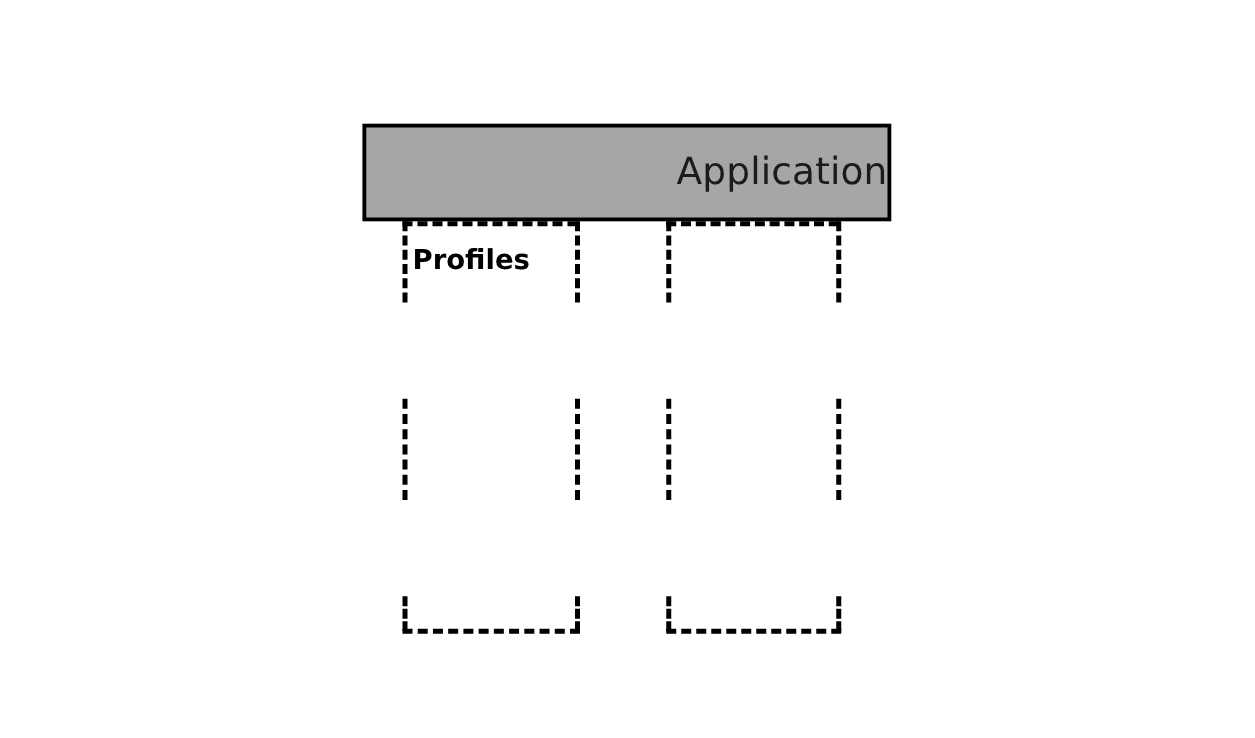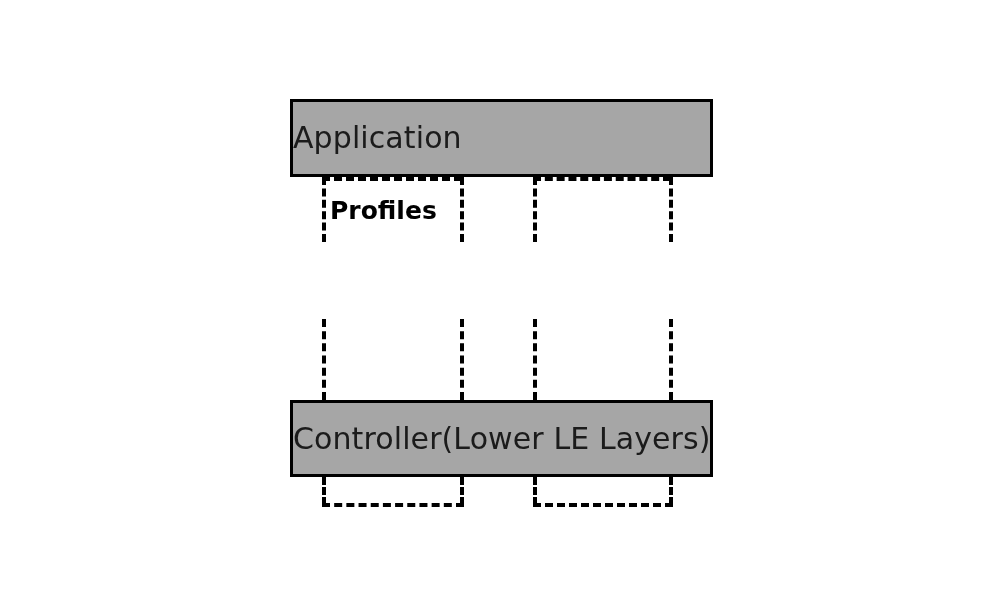--- a/index.html
+++ b/index.html
@@ -24,21 +24,21 @@
   
   .layer-box {
     position: absolute;
     left: 290px;
     width: 423px;
     box-sizing: border-box;
     background: #a6a6a6;
     border: 3px solid #000000;
     display: flex;
     align-items: center;
-    justify-content: flex-start;
+    justify-content: flex-end;
   }
   .layer-label {
     font-size: 30px;
     font-weight: 400;
     line-height: 1;
     color: #1b1b1b;
     letter-spacing: 0.1px;
     white-space: nowrap;
   }
 
@@ -58,21 +58,21 @@
     position: absolute;
     height: 0;
     border-top: 4px dashed #000000;
   }
 
   
   #profiles-label {
     position: absolute;
     left: 330px;
     top: 198px;
-    font-size: 25px;
+    font-size: 22px;
     font-weight: 700;
     color: #000000;
     line-height: 1;
     white-space: nowrap;
   }
 </style>
 </head>
 <body>
 
 <div id="canvas">
@@ -90,23 +90,20 @@
   <div class="dash-hline" style="left:533px; top:177px; width:138px;"></div>
 
   <div id="profiles-label">Profiles</div>
 
 
   <div class="dash-vline" style="left:322px; top:319px; height:81px;"></div>
   <div class="dash-vline" style="left:460px; top:319px; height:81px;"></div>
   <div class="dash-vline" style="left:533px; top:319px; height:81px;"></div>
   <div class="dash-vline" style="left:669px; top:319px; height:81px;"></div>
 
-  <div class="layer-box" id="box-controller">
-    <span class="layer-label">Controller(Lower LE Layers)</span>
-  </div>
 
   <div class="dash-vline" style="left:322px; top:477px; height:28px;"></div>
   <div class="dash-vline" style="left:460px; top:477px; height:28px;"></div>
   <div class="dash-vline" style="left:533px; top:477px; height:28px;"></div>
   <div class="dash-vline" style="left:669px; top:477px; height:28px;"></div>
 
   <div class="dash-hline" style="left:322px; top:503px; width:142px;"></div>
   <div class="dash-hline" style="left:533px; top:503px; width:140px;"></div>
 
 </div>

